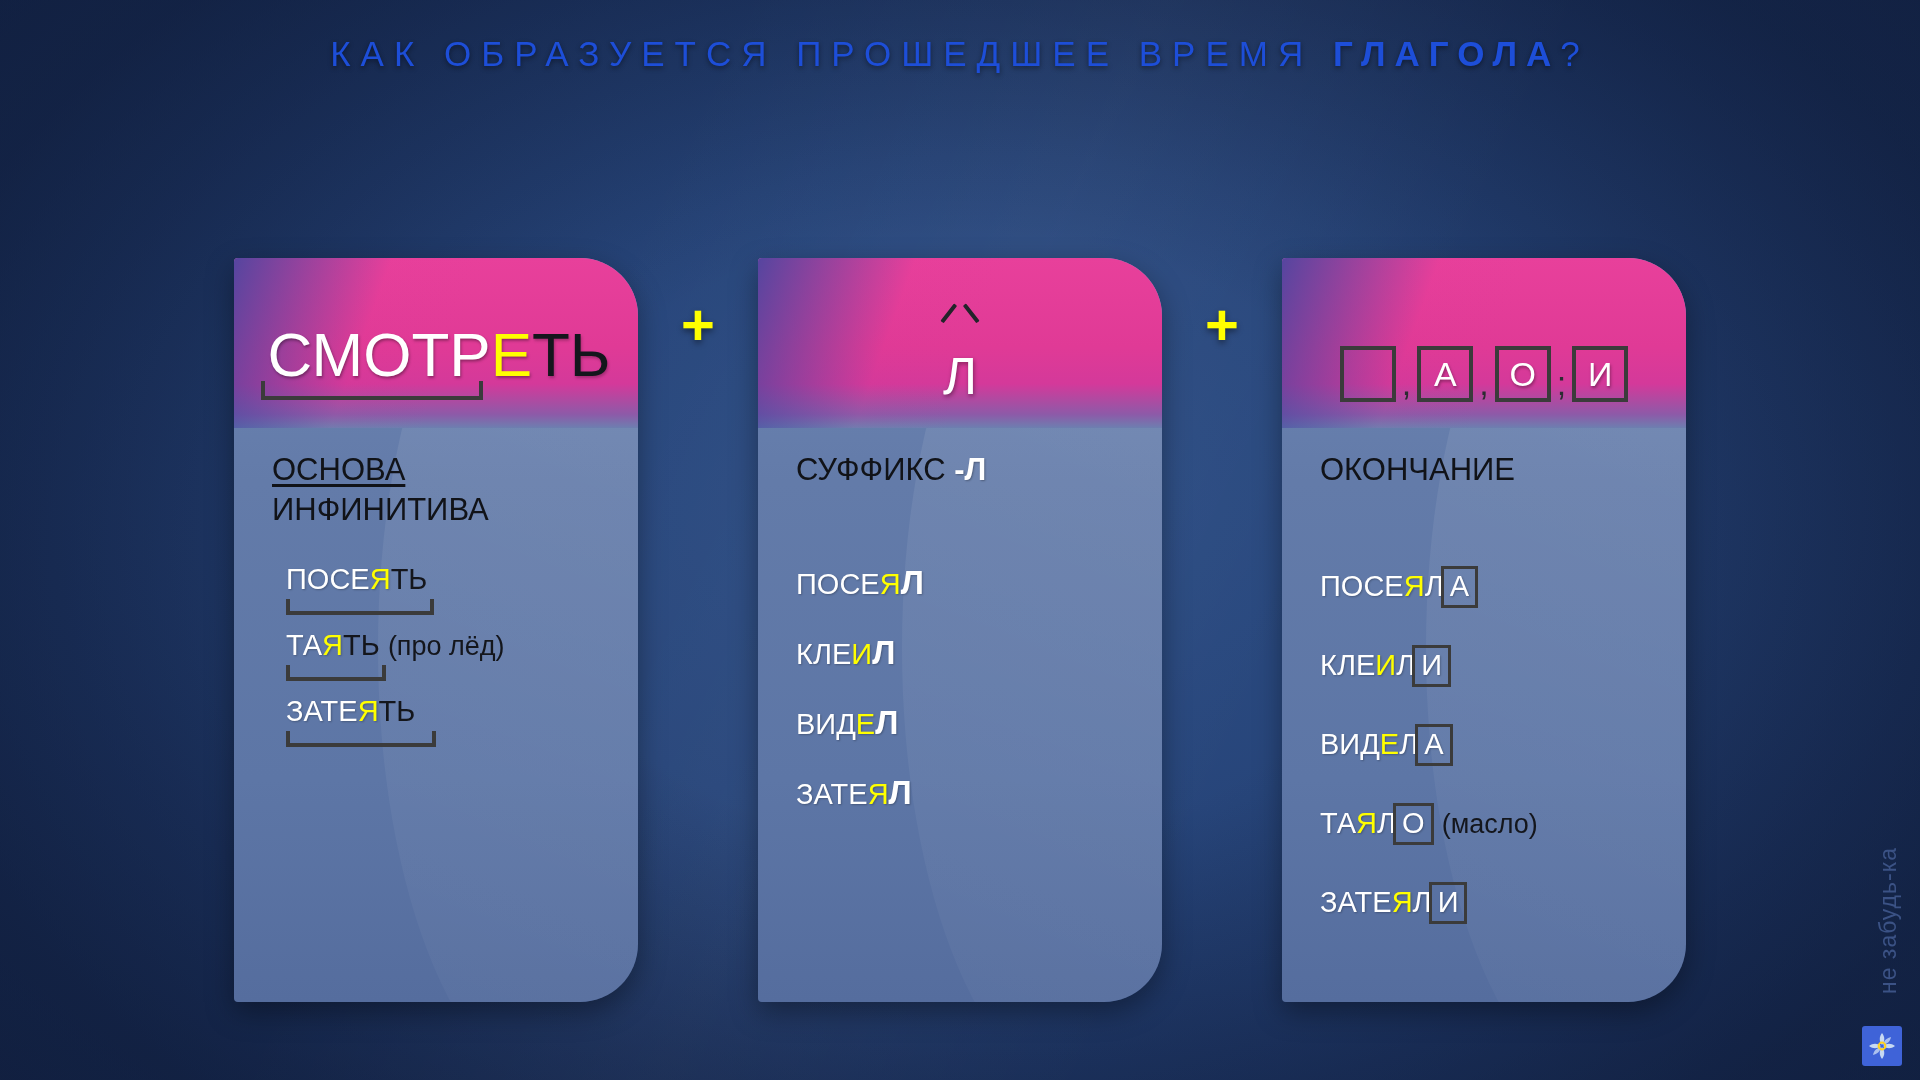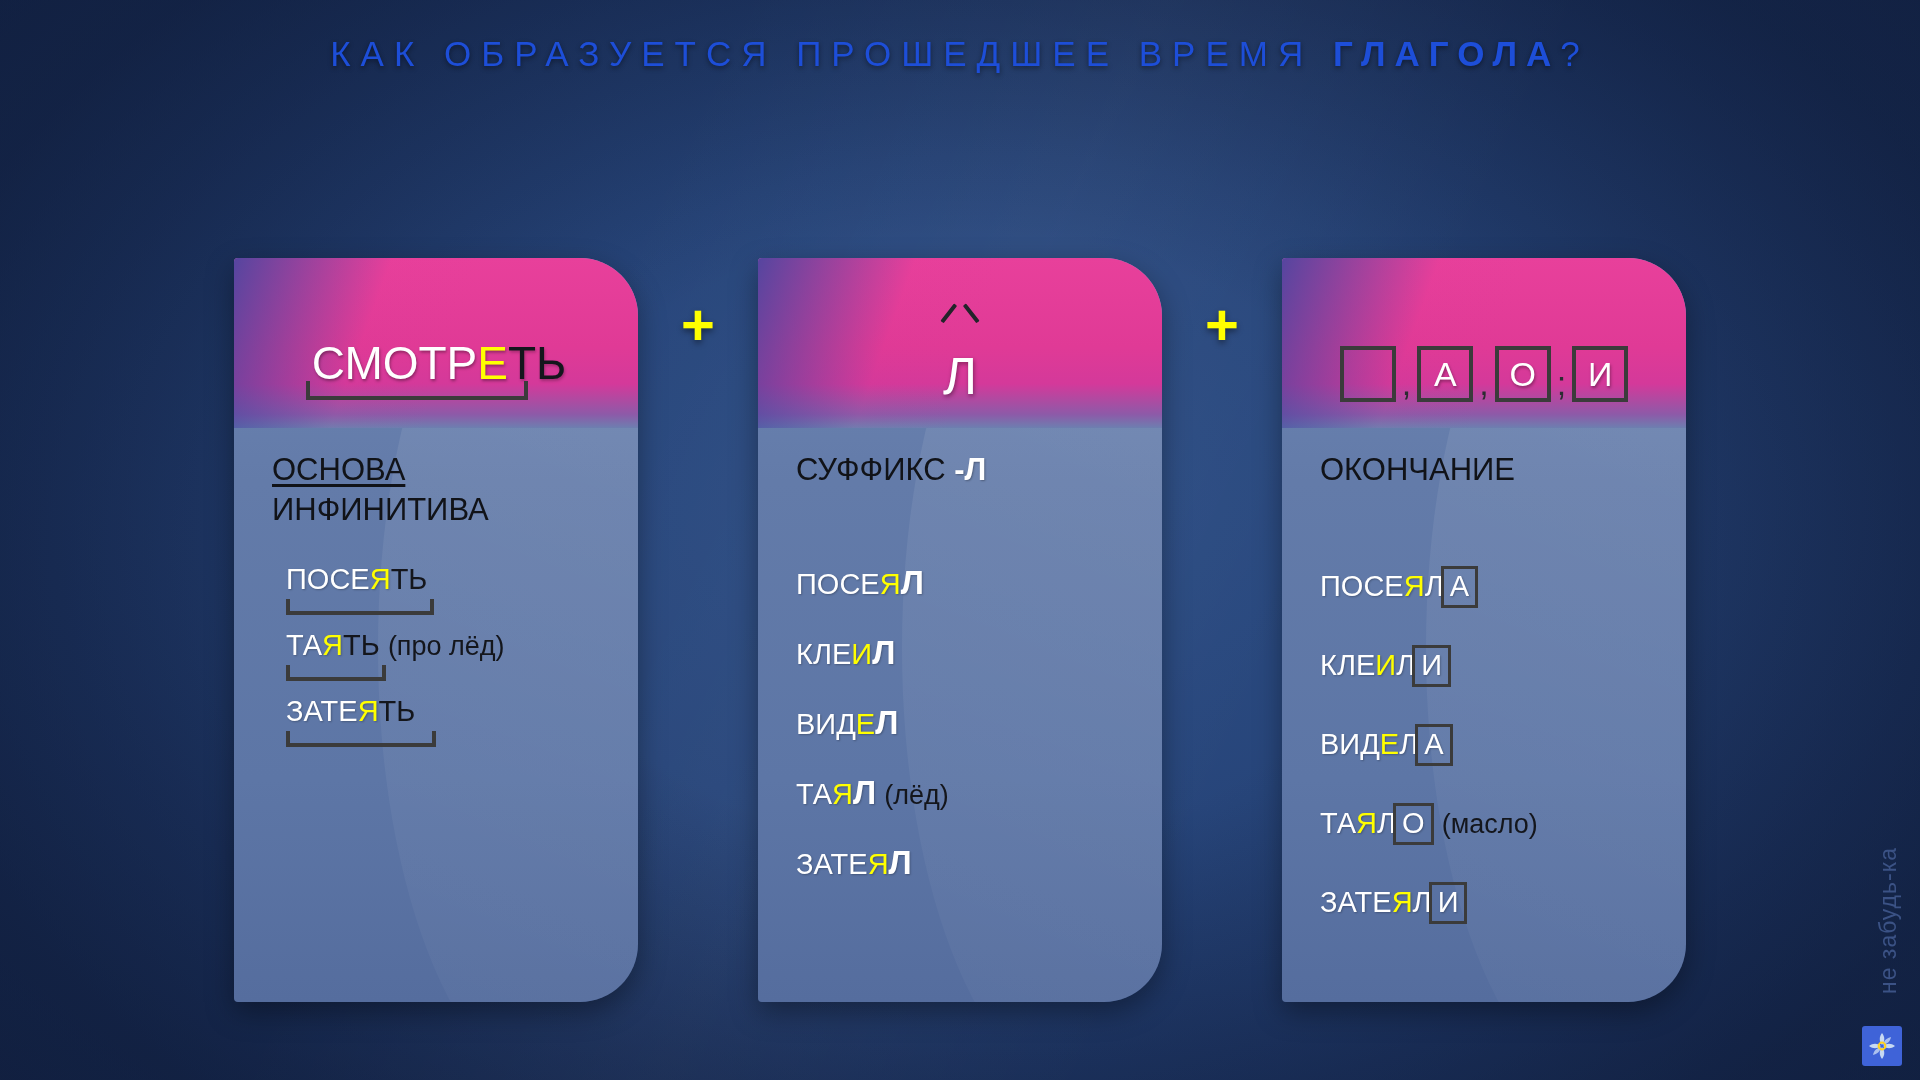--- a/index.html
+++ b/index.html
@@ -59,21 +59,21 @@
     z-index:2;
   }
   .card-top-inner{
     position:absolute;left:0;right:0;bottom:26px;
     display:flex;justify-content:center;align-items:flex-end;
   }
   .card-body{position:relative;z-index:3;padding:22px 0 0 38px;}
 
   
   .hword{
-    font-size:46px;line-height:1;color:#ffffff;position:relative;
+    font-size:62px;line-height:1;color:#ffffff;position:relative;
     text-shadow:1px 2px 3px rgba(0,0,0,0.35);
     padding-bottom:16px;
   }
   .hword .vowel{color:#ffff00;}
   .hword .tail{color:#14161c;text-shadow:1px 2px 3px rgba(0,0,0,0.25);}
   .stem-brk{
     position:absolute;left:0;bottom:2px;height:15px;
     border-left:4px solid #3b3b3b;border-right:4px solid #3b3b3b;border-bottom:4px solid #3b3b3b;
   }
 
@@ -213,23 +213,20 @@
       <div class="list" style="margin-top:76px;">
 
         <div class="item">
           <span>ПОСЕ</span><span class="vowel">Я</span><span class="suf">Л</span>
         </div>
         <div class="item">
           <span>КЛЕ</span><span class="vowel">И</span><span class="suf">Л</span>
         </div>
         <div class="item">
           <span>ВИД</span><span class="vowel">Е</span><span class="suf">Л</span>
-        </div>
-        <div class="item">
-          <span>ТА</span><span class="vowel">Я</span><span class="suf">Л</span> <span class="note">(лёд)</span>
         </div>
         <div class="item">
           <span>ЗАТЕ</span><span class="vowel">Я</span><span class="suf">Л</span>
         </div>
 
       </div>
     </div>
   </div>
 
   <div class="plus">+</div>

